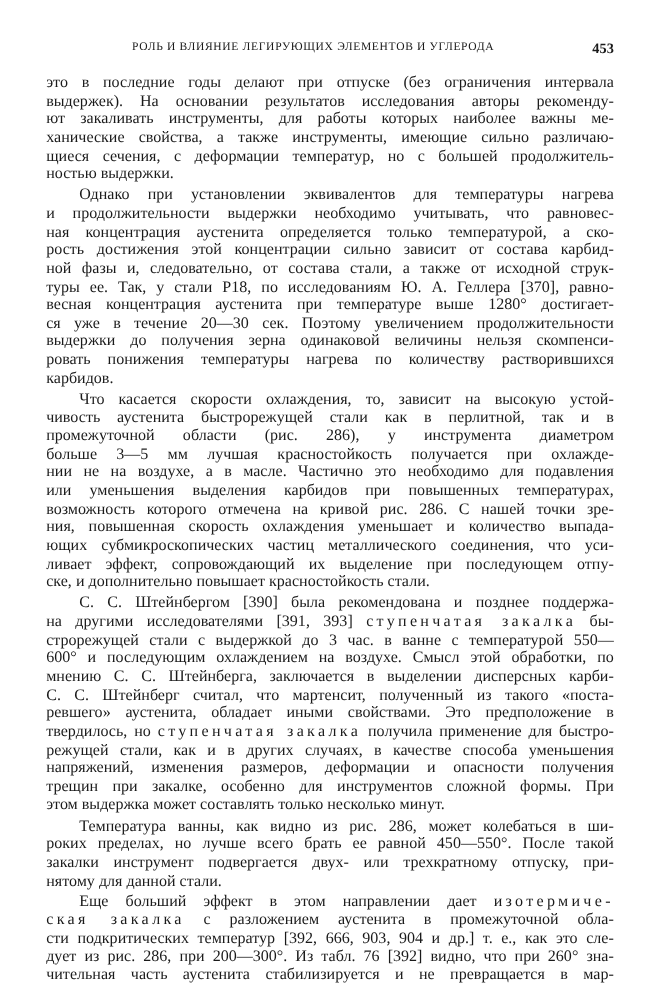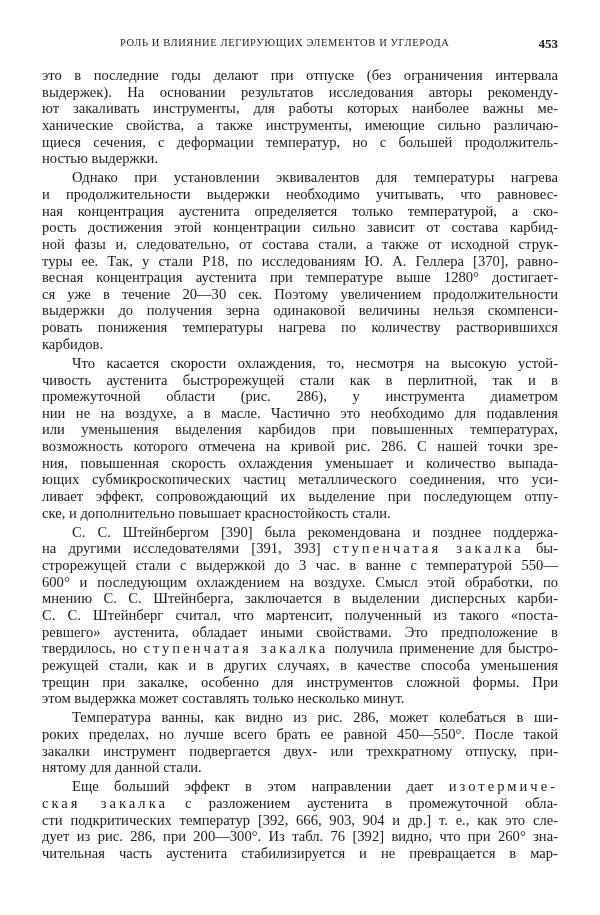--- a/index.html
+++ b/index.html
@@ -43,42 +43,44 @@
       <div class="line">ной фазы и, следовательно, от состава стали, а также от исходной струк-</div>
       <div class="line">туры ее. Так, у стали Р18, по исследованиям Ю. А. Геллера [370], равно-</div>
       <div class="line">весная концентрация аустенита при температуре выше 1280° достигает-</div>
       <div class="line">ся уже в течение 20—30 сек. Поэтому увеличением продолжительности</div>
       <div class="line">выдержки до получения зерна одинаковой величины нельзя скомпенси-</div>
       <div class="line">ровать понижения температуры нагрева по количеству растворившихся</div>
       <div class="line last">карбидов.</div>
     </div>
     <div class="para-gap"></div>
     <div>
-      <div class="line indent">Что касается скорости охлаждения, то, несмотря на высокую устой-</div>
+      <div class="line indent">Что касается скорости охлаждения, то, зависит на высокую устой-</div>
       <div class="line">чивость аустенита быстрорежущей стали как в перлитной, так и в</div>
       <div class="line">промежуточной области (рис. 286), у инструмента диаметром</div>
+      <div class="line">больше 3—5 мм лучшая красностойкость получается при охлажде-</div>
       <div class="line">нии не на воздухе, а в масле. Частично это необходимо для подавления</div>
       <div class="line">или уменьшения выделения карбидов при повышенных температурах,</div>
       <div class="line">возможность которого отмечена на кривой рис. 286. С нашей точки зре-</div>
       <div class="line">ния, повышенная скорость охлаждения уменьшает и количество выпада-</div>
       <div class="line">ющих субмикроскопических частиц металлического соединения, что уси-</div>
       <div class="line">ливает эффект, сопровождающий их выделение при последующем отпу-</div>
       <div class="line last">ске, и дополнительно повышает красностойкость стали.</div>
     </div>
     <div class="para-gap"></div>
     <div>
       <div class="line indent">С. С. Штейнбергом [390] была рекомендована и позднее поддержа-</div>
       <div class="line">на другими исследователями [391, 393] <span class="spaced">ступенчатая закалка</span> бы-</div>
       <div class="line">строрежущей стали с выдержкой до 3 час. в ванне с температурой 550—</div>
       <div class="line">600° и последующим охлаждением на воздухе. Смысл этой обработки, по</div>
       <div class="line">мнению С. С. Штейнберга, заключается в выделении дисперсных карби-</div>
       <div class="line">С. С. Штейнберг считал, что мартенсит, полученный из такого «поста-</div>
       <div class="line">ревшего» аустенита, обладает иными свойствами. Это предположение в</div>
       <div class="line">твердилось, но <span class="spaced">ступенчатая закалка</span> получила применение для быстро-</div>
       <div class="line">режущей стали, как и в других случаях, в качестве способа уменьшения</div>
+      <div class="line">напряжений, изменения размеров, деформации и опасности получения</div>
       <div class="line">трещин при закалке, особенно для инструментов сложной формы. При</div>
       <div class="line last">этом выдержка может составлять только несколько минут.</div>
     </div>
     <div class="para-gap"></div>
     <div>
       <div class="line indent">Температура ванны, как видно из рис. 286, может колебаться в ши-</div>
       <div class="line">роких пределах, но лучше всего брать ее равной 450—550°. После такой</div>
       <div class="line">закалки инструмент подвергается двух- или трехкратному отпуску, при-</div>
       <div class="line last">нятому для данной стали.</div>
     </div>

